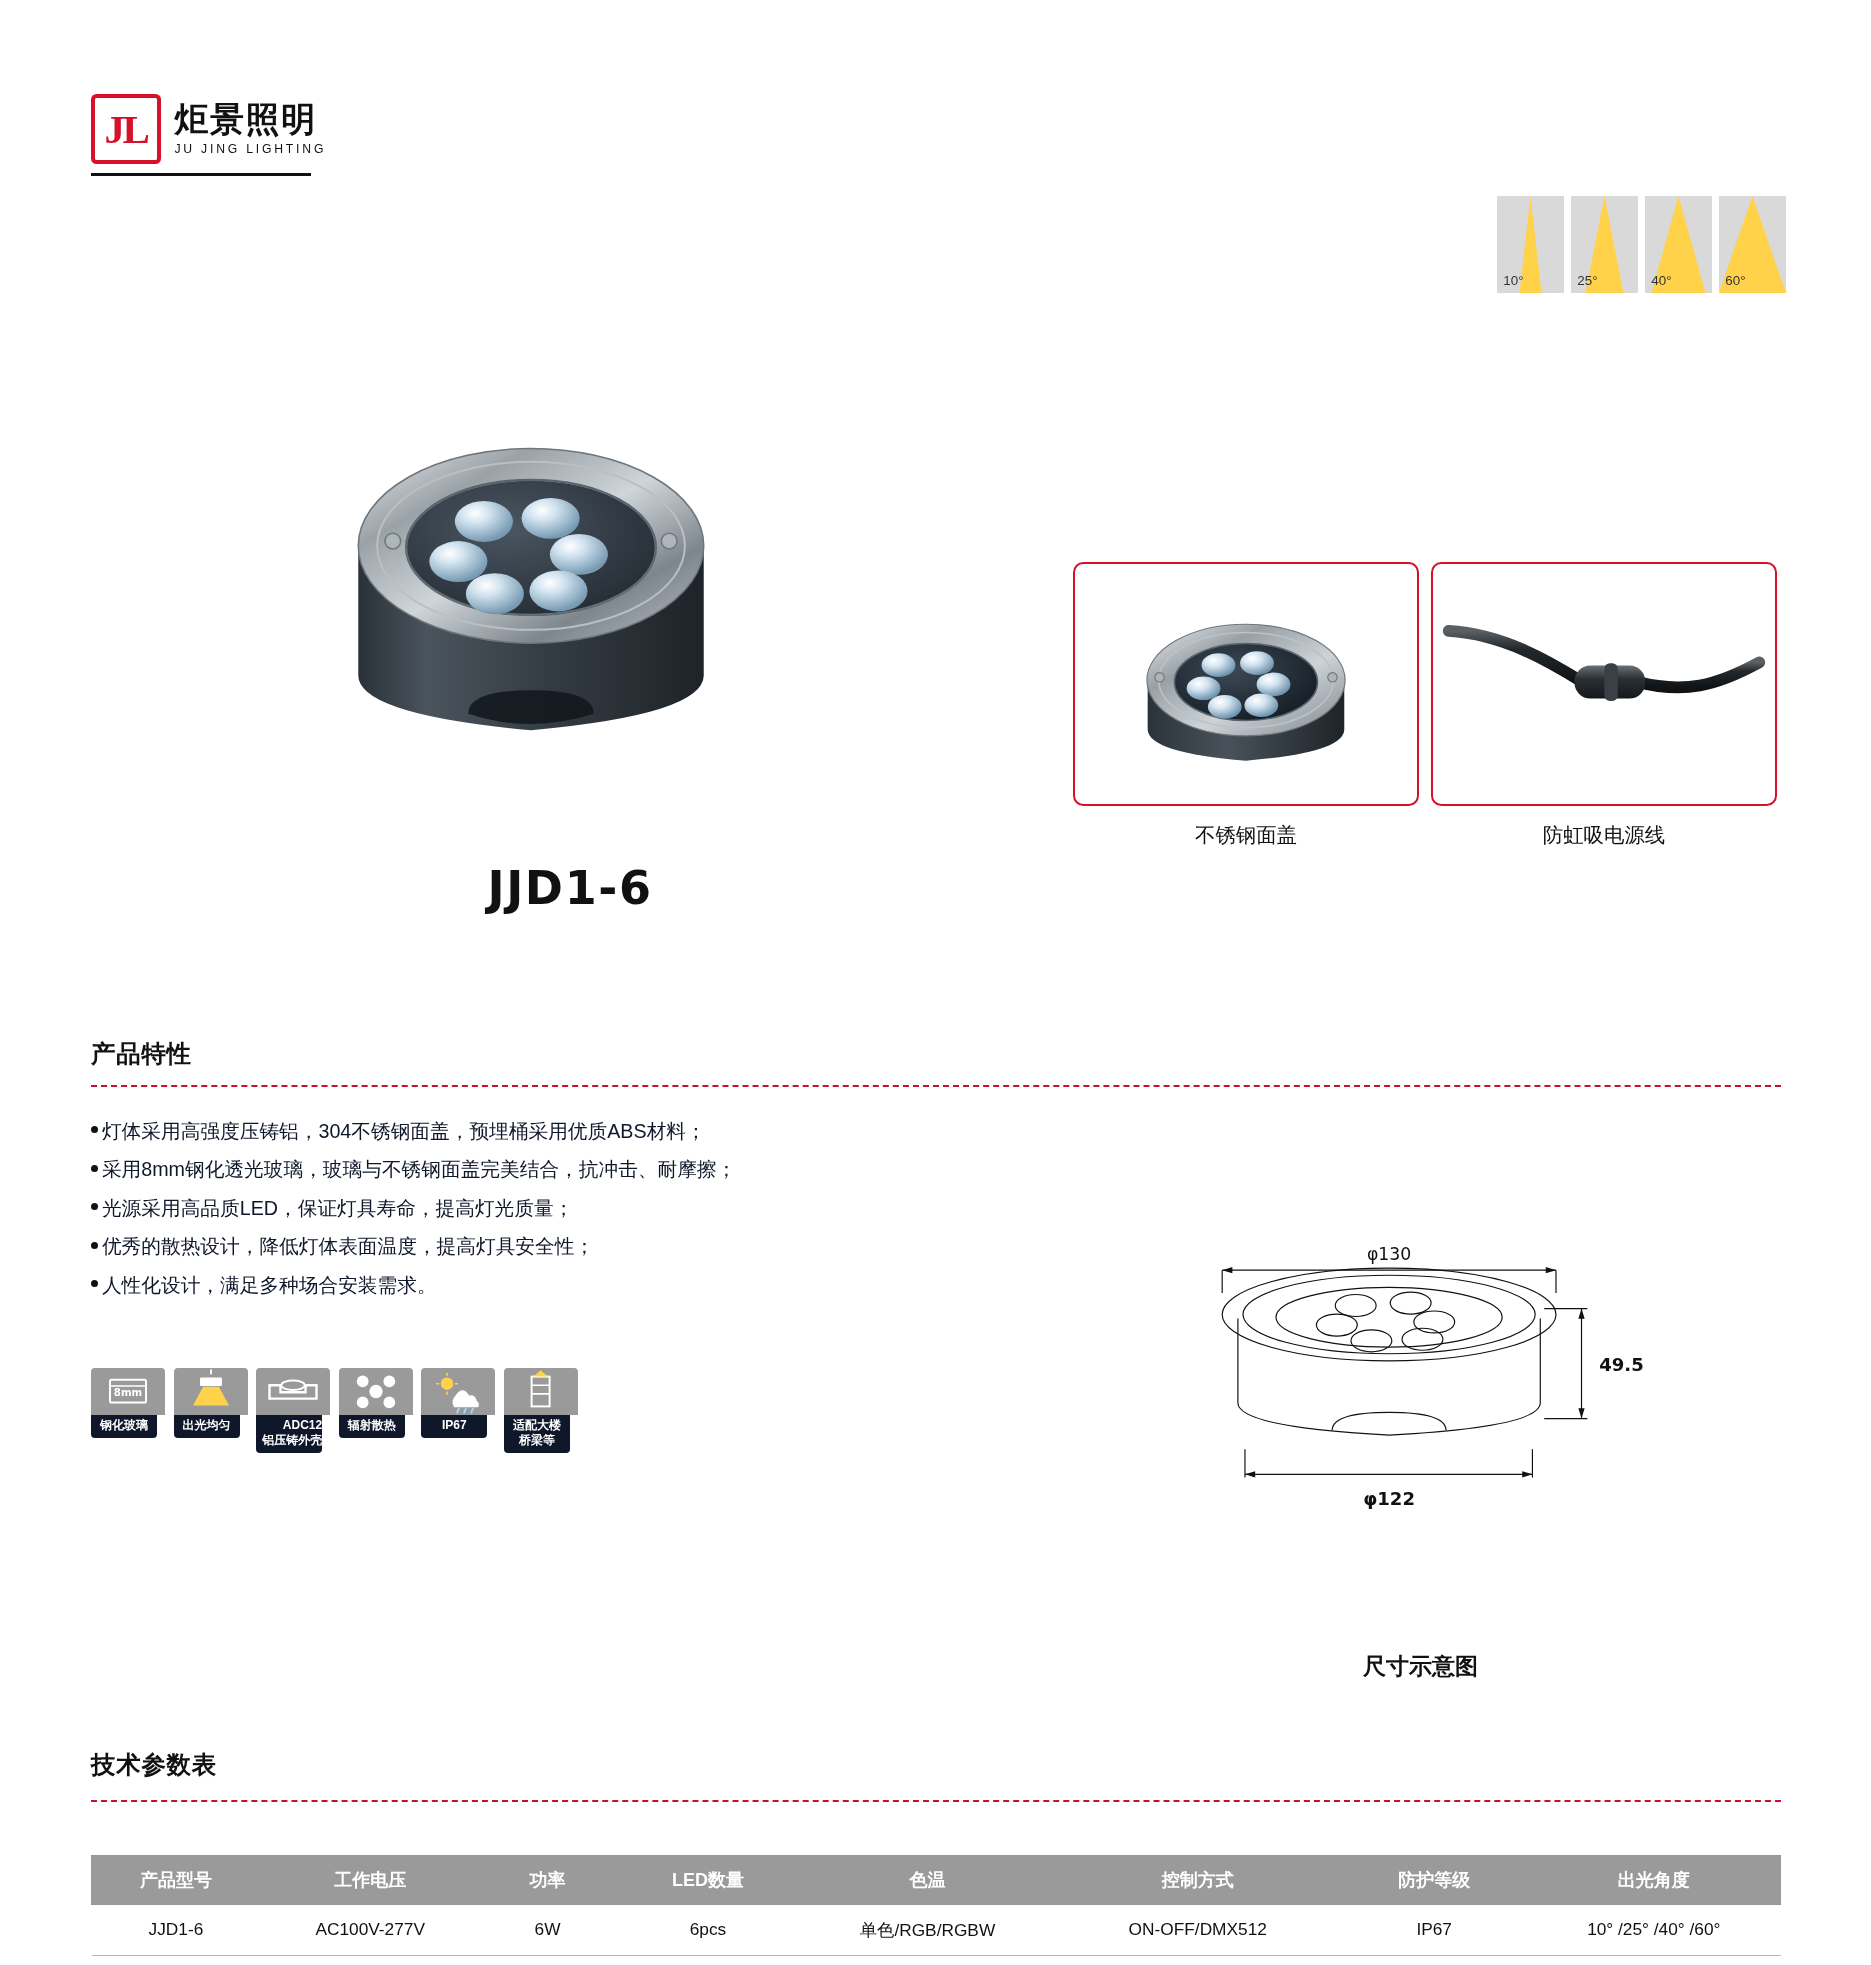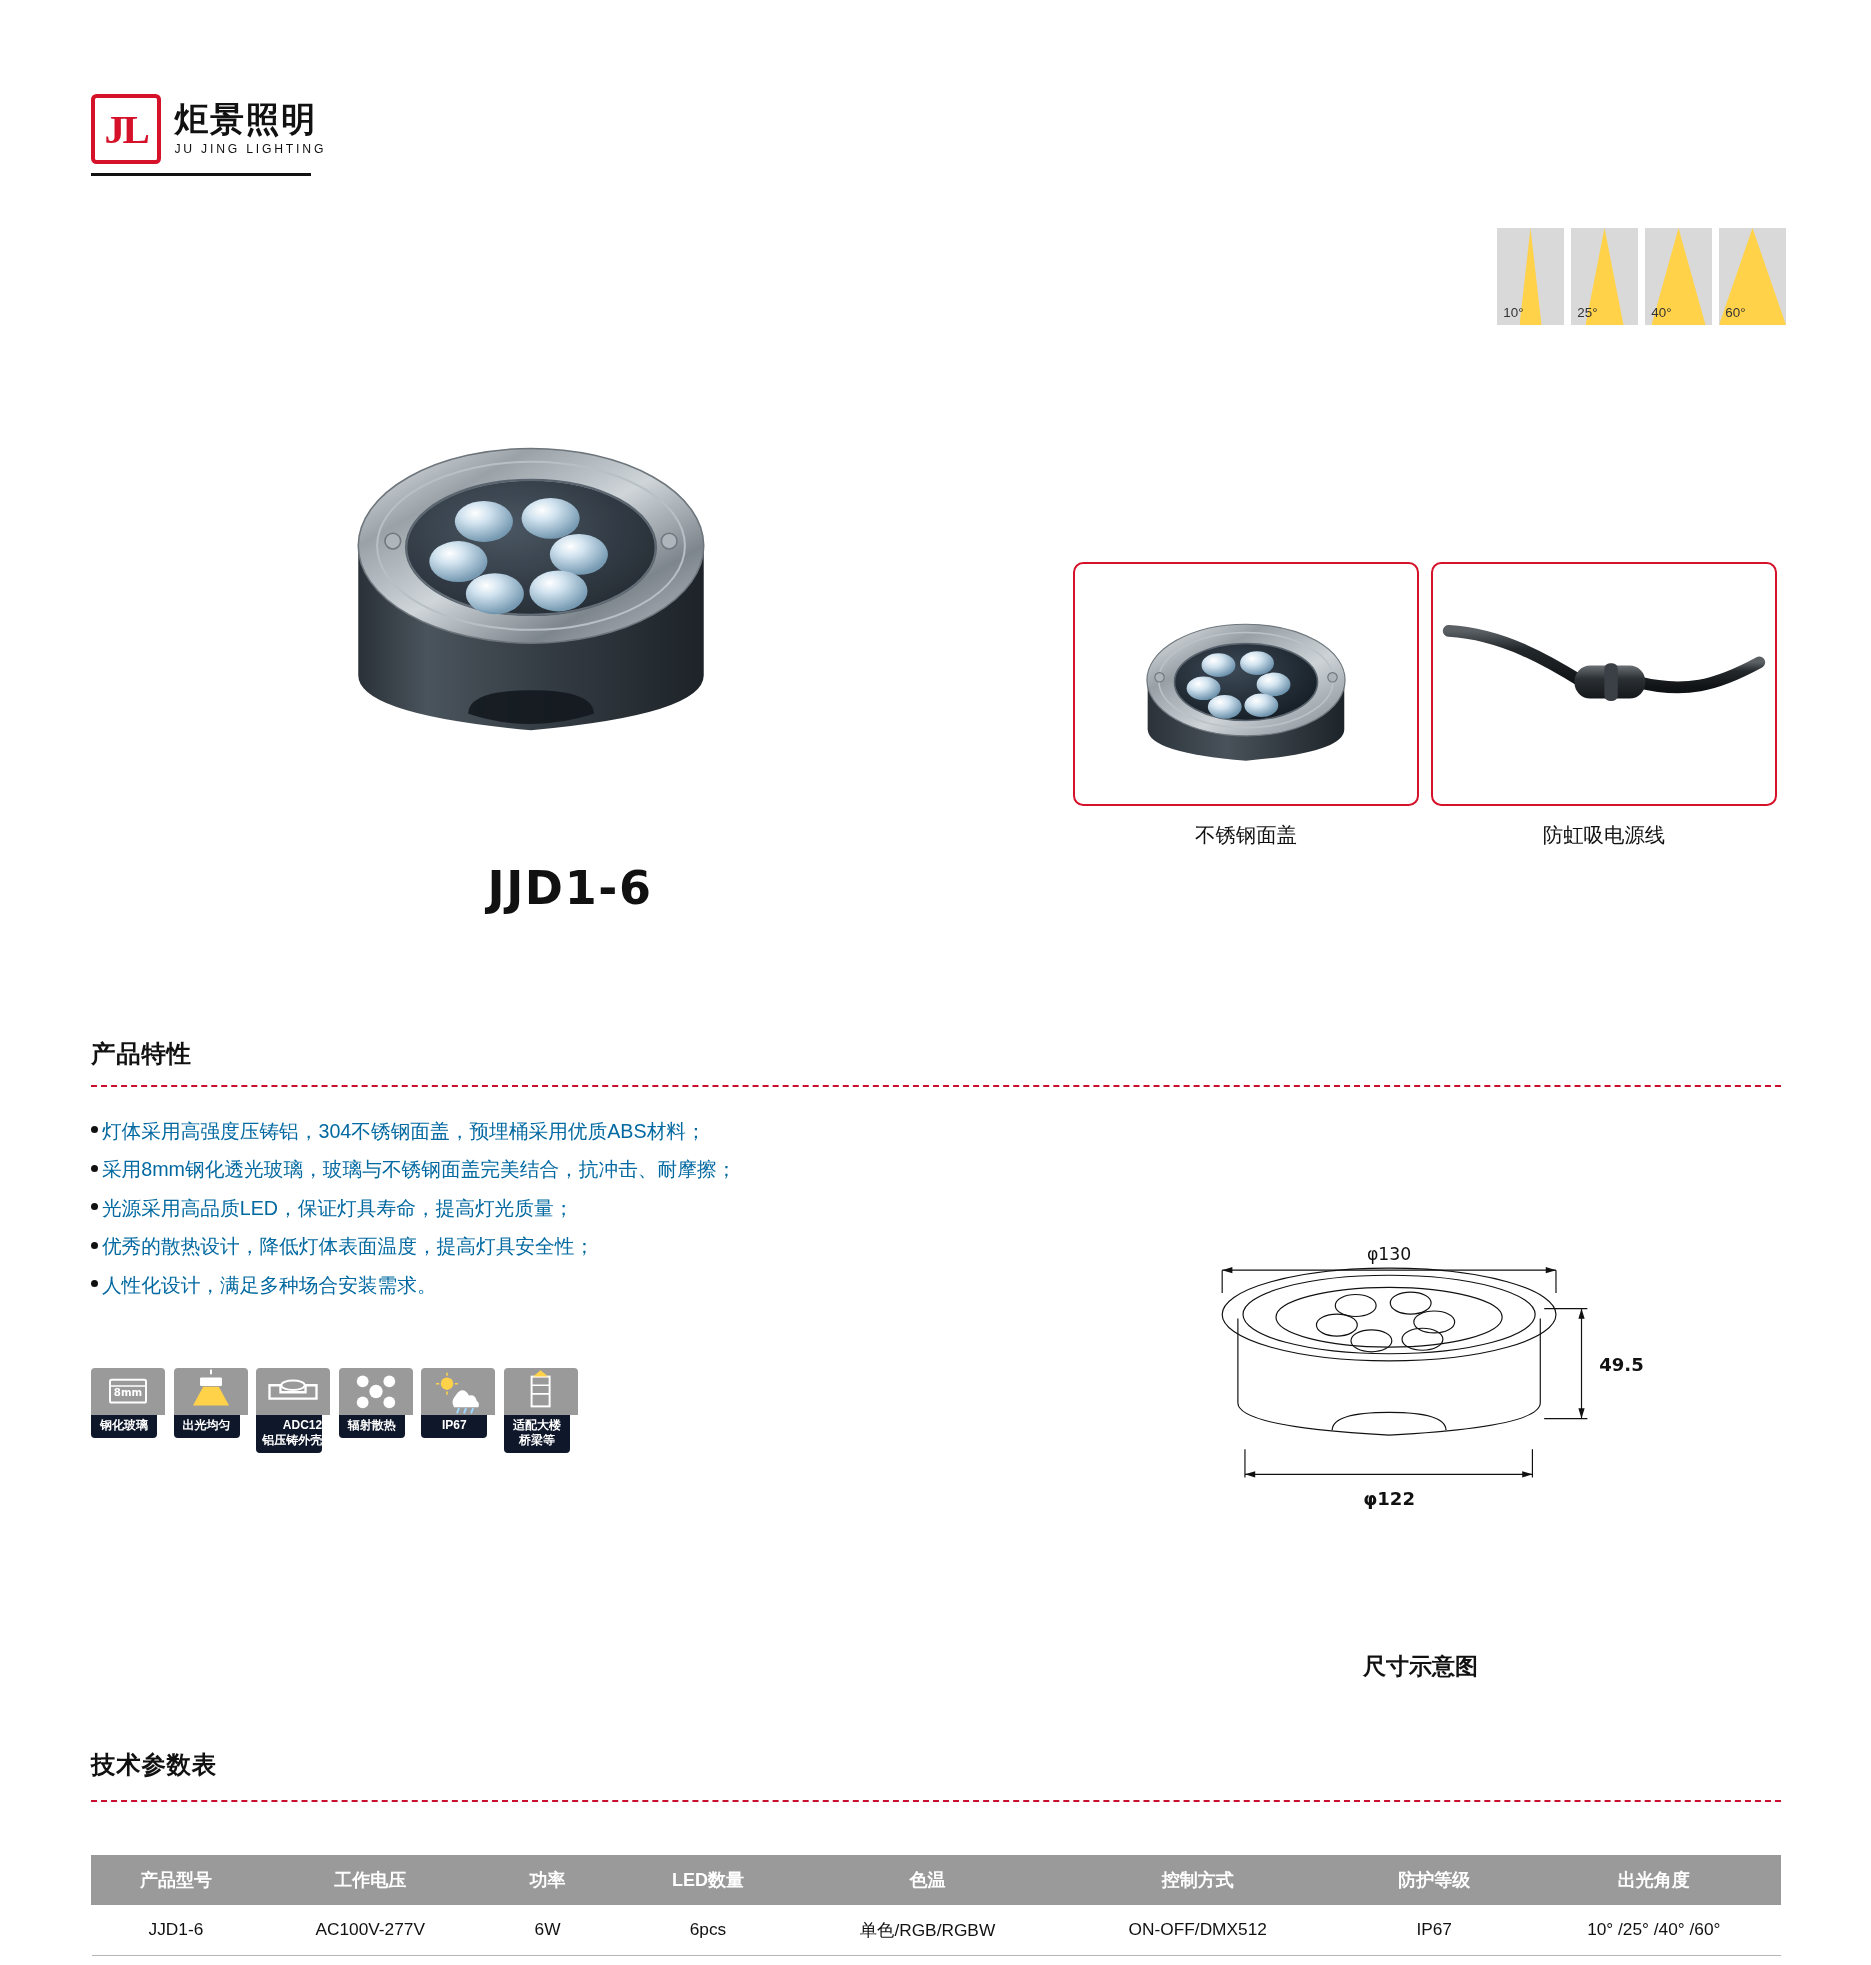--- a/index.html
+++ b/index.html
@@ -85,21 +85,20 @@
     top: 196px;
     display: flex;
     gap: 7px;
   }
   .beam {
     width: 67px;
     height: 97px;
     background: #d9d9d9;
     position: relative;
     overflow: hidden;
-    margin-top: 32px;
   }
   .beam .cone-shape {
     position: absolute;
     top: 0;
     left: 50%;
     transform: translateX(-50%);
     height: 97px;
     background: #ffd24a;
     clip-path: polygon(50% 0%, 100% 100%, 0% 100%);
   }
@@ -171,21 +170,21 @@
   
   .features {
     position: absolute;
     left: 91px;
     top: 1112px;
     width: 884px;
   }
   .feat {
     font-size: 19.7px;
     line-height: 1.95;
-    color: #0369a1;
+    color: #0f172a;
     white-space: nowrap;
   }
   .feat .dot {
     display: inline-block;
     width: 7px; height: 7px;
     border-radius: 50%;
     background: #111;
     margin-right: 3.9px;
     vertical-align: 4.7px;
   }

